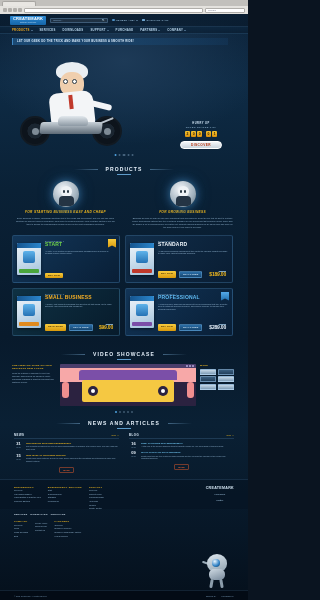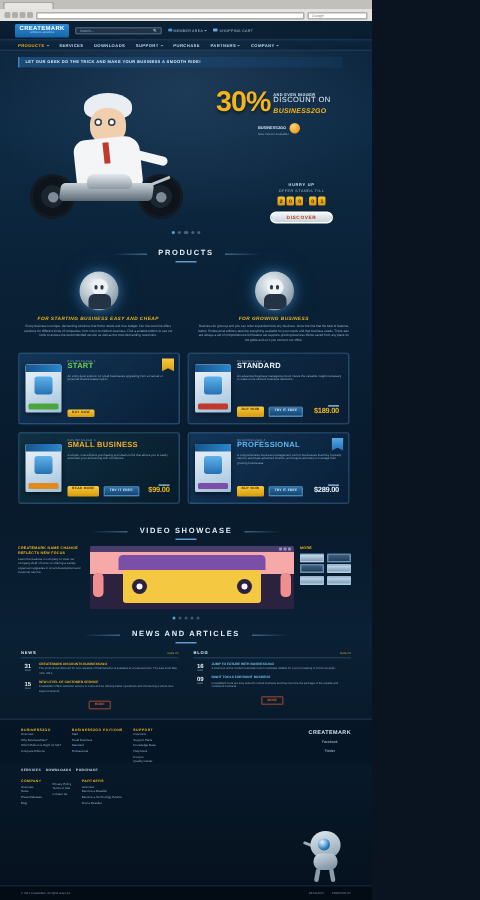--- a/index.html
+++ b/index.html
@@ -305,35 +305,20 @@
             <div class="hub"></div>
           </div>
         <div class="wheel r">
             <div class="hub"></div>
           </div>
         <div class="frame"></div>
         <div class="tank"></div>
         <div class="hbar"></div>
       </div>
 
-      <div class="promo">
-        <div class="promo-row">
-          <div class="pct">30%</div>
-          <div class="promo-txt">
-            <div class="p1">AND EVEN BIGGER</div>
-            <div class="p2">DISCOUNT ON</div>
-            <div class="p3">BUSINESS2GO</div>
-          </div>
-        </div>
-        <div class="badge-row">
-          <span class="bname">BUSINESS2GO</span>
-          <i class="orb"></i>
-        </div>
-        <div class="badge-sub">New Version Available!</div>
-      </div>
 
       <div class="hurry">
         <div class="h1">HURRY UP</div>
         <div class="h2">OFFER STANDS TILL</div>
         <div class="cd">
           <b>2</b>
           <b>0</b>
           <b>0</b>
           <span class="sep">:</span>
           <b>0</b>

